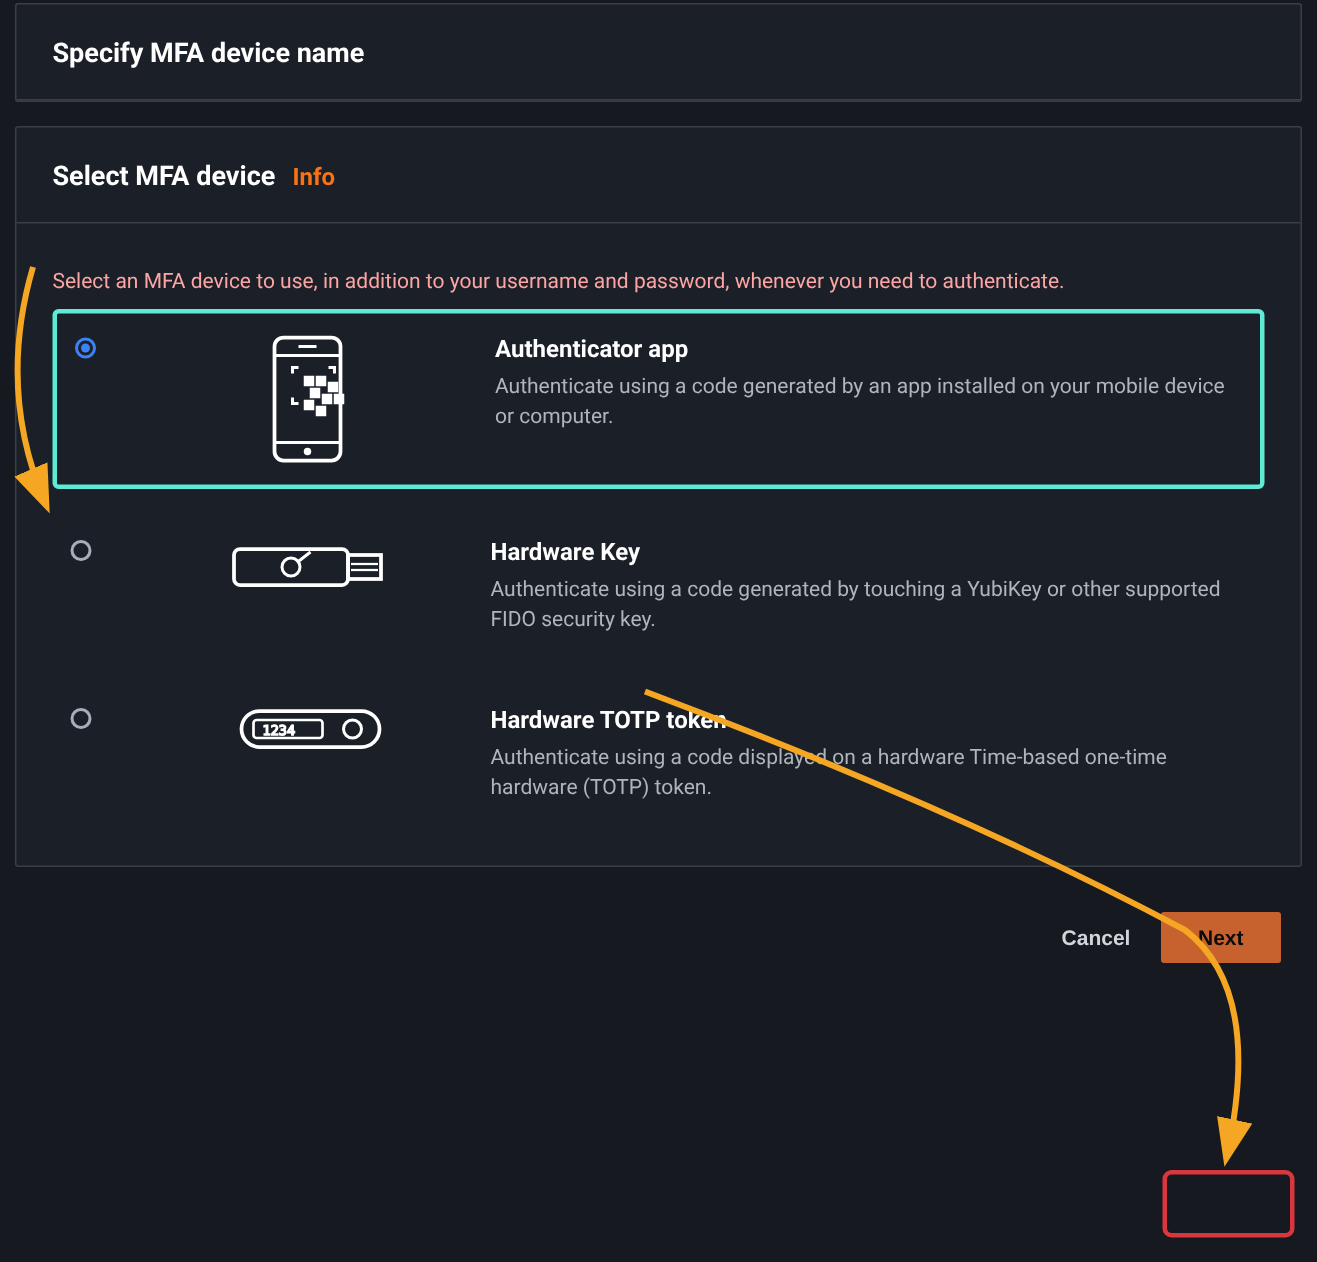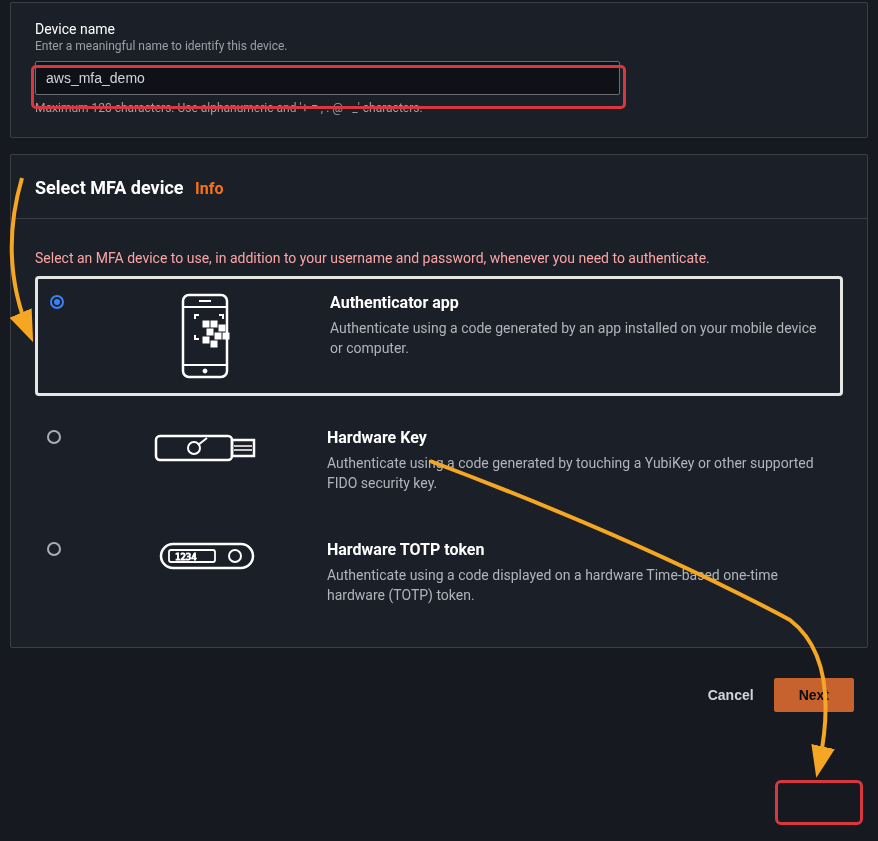--- a/index.html
+++ b/index.html
@@ -80,21 +80,21 @@
     .option-row {
       display: flex;
       align-items: flex-start;
       padding: 14px 12px;
       margin-bottom: 18px;
       border-radius: 4px;
       cursor: pointer;
       position: relative;
     }
     .option-row.selected-annot {
-      border: 3px solid #e5e5e5;
+      border: 3px solid #5eead4;
     }
     .radio-wrap {
       width: 40px;
       flex-shrink: 0;
       padding-top: 2px;
     }
     input[type=radio] {
       appearance: none;
       width: 14px;
       height: 14px;
@@ -176,26 +176,22 @@
       pointer-events: none;
       z-index: 9;
       overflow: visible;
     }
     .icon-svg { stroke: #ffffff; fill: none; }
   </style>
 </head>
 <body>
 
 <div class="panel">
-  <div class="panel-body" style="position:relative;">
-    <div class="field-label">Device name</div>
-    <div class="field-desc">Enter a meaningful name to identify this device.</div>
-    <input type="text" class="text-input" value="aws_mfa_demo" style="">
-    <div class="annotation-box-input" style="left:20px; top:62px; width:595px; height:44px;"></div>
-    <div class="field-constraint">Maximum 128 characters. Use alphanumeric and '+ = , . @ - _' characters.</div>
+  <div class="panel-header">
+    <h2>Specify MFA device name</h2>
   </div>
 </div>
 
 <div class="panel">
   <div class="panel-header">
     <h2>Select MFA device</h2>
     <span class="info-link">Info</span>
   </div>
   <div class="panel-body">
     <div class="select-desc">Select an MFA device to use, in addition to your username and password, whenever you need to authenticate.</div>

